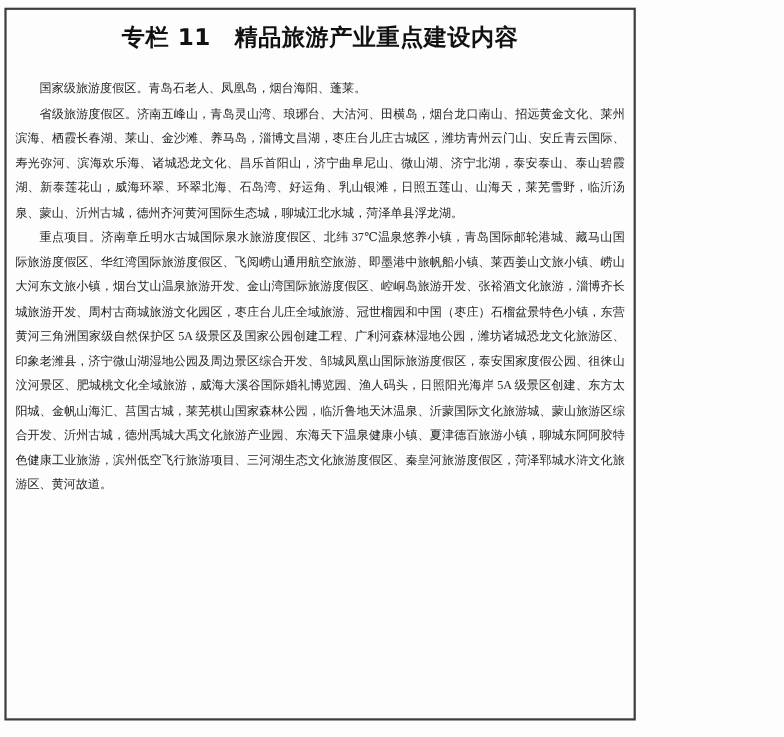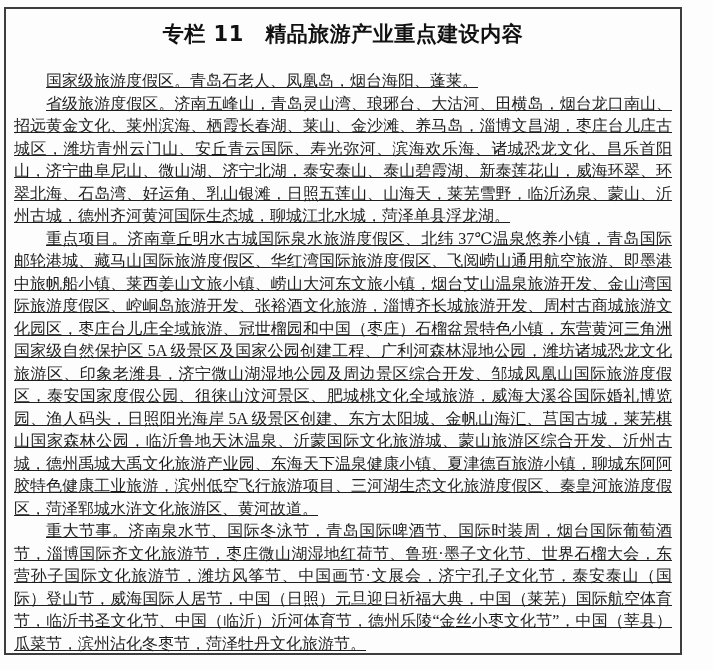--- a/index.html
+++ b/index.html
@@ -12,52 +12,50 @@
     height: 670px;
     position: relative;
     overflow: hidden;
     font-family: "Liberation Serif", "DejaVu Serif", serif;
     color: #1e1e1e;
   }
   .panel {
     position: absolute;
     left: 4px;
     top: 7px;
-    width: 678px;
+    width: 574px;
     height: 648px;
     box-sizing: border-box;
     border: 2px solid #3d3d3d;
     background: #fdfdfd;
     padding: 13px 8px 0 8px;
   }
   .panel-title {
     margin: 0 0 24px 0;
     text-align: center;
     font-family: "DejaVu Sans", "Liberation Sans", sans-serif;
     font-weight: bold;
     font-size: 21px;
     line-height: 24px;
     letter-spacing: 0.5px;
     color: #111;
   }
   .body-text p {
     margin: 0;
-    font-size: 16px;
+    font-size: 11px;
     line-height: 22.5px;
     text-align: justify;
     text-justify: inter-ideograph;
     text-indent: 2em;
     color: #1e1e1e;
-    text-decoration: underline;
   }
 </style>
 </head>
 <body>
 
 <div class="panel">
   <h1 class="panel-title">专栏 11　精品旅游产业重点建设内容</h1>
   <div class="body-text">
     <p>国家级旅游度假区。青岛石老人、凤凰岛，烟台海阳、蓬莱。</p>
     <p>省级旅游度假区。济南五峰山，青岛灵山湾、琅琊台、大沽河、田横岛，烟台龙口南山、招远黄金文化、莱州滨海、栖霞长春湖、莱山、金沙滩、养马岛，淄博文昌湖，枣庄台儿庄古城区，潍坊青州云门山、安丘青云国际、寿光弥河、滨海欢乐海、诸城恐龙文化、昌乐首阳山，济宁曲阜尼山、微山湖、济宁北湖，泰安泰山、泰山碧霞湖、新泰莲花山，威海环翠、环翠北海、石岛湾、好运角、乳山银滩，日照五莲山、山海天，莱芜雪野，临沂汤泉、蒙山、沂州古城，德州齐河黄河国际生态城，聊城江北水城，菏泽单县浮龙湖。</p>
     <p>重点项目。济南章丘明水古城国际泉水旅游度假区、北纬 37℃温泉悠养小镇，青岛国际邮轮港城、藏马山国际旅游度假区、华红湾国际旅游度假区、飞阅崂山通用航空旅游、即墨港中旅帆船小镇、莱西姜山文旅小镇、崂山大河东文旅小镇，烟台艾山温泉旅游开发、金山湾国际旅游度假区、崆峒岛旅游开发、张裕酒文化旅游，淄博齐长城旅游开发、周村古商城旅游文化园区，枣庄台儿庄全域旅游、冠世榴园和中国（枣庄）石榴盆景特色小镇，东营黄河三角洲国家级自然保护区 5A 级景区及国家公园创建工程、广利河森林湿地公园，潍坊诸城恐龙文化旅游区、印象老潍县，济宁微山湖湿地公园及周边景区综合开发、邹城凤凰山国际旅游度假区，泰安国家度假公园、徂徕山汶河景区、肥城桃文化全域旅游，威海大溪谷国际婚礼博览园、渔人码头，日照阳光海岸 5A 级景区创建、东方太阳城、金帆山海汇、莒国古城，莱芜棋山国家森林公园，临沂鲁地天沐温泉、沂蒙国际文化旅游城、蒙山旅游区综合开发、沂州古城，德州禹城大禹文化旅游产业园、东海天下温泉健康小镇、夏津德百旅游小镇，聊城东阿阿胶特色健康工业旅游，滨州低空飞行旅游项目、三河湖生态文化旅游度假区、秦皇河旅游度假区，菏泽郓城水浒文化旅游区、黄河故道。</p>
-    <p>重大节事。济南泉水节、国际冬泳节，青岛国际啤酒节、国际时装周，烟台国际葡萄酒节，淄博国际齐文化旅游节，枣庄微山湖湿地红荷节、鲁班·墨子文化节、世界石榴大会，东营孙子国际文化旅游节，潍坊风筝节、中国画节·文展会，济宁孔子文化节，泰安泰山（国际）登山节，威海国际人居节，中国（日照）元旦迎日祈福大典，中国（莱芜）国际航空体育节，临沂书圣文化节、中国（临沂）沂河体育节，德州乐陵“金丝小枣文化节”，中国（莘县）瓜菜节，滨州沾化冬枣节，菏泽牡丹文化旅游节。</p>
   </div>
 </div>
 
 </body></html>

